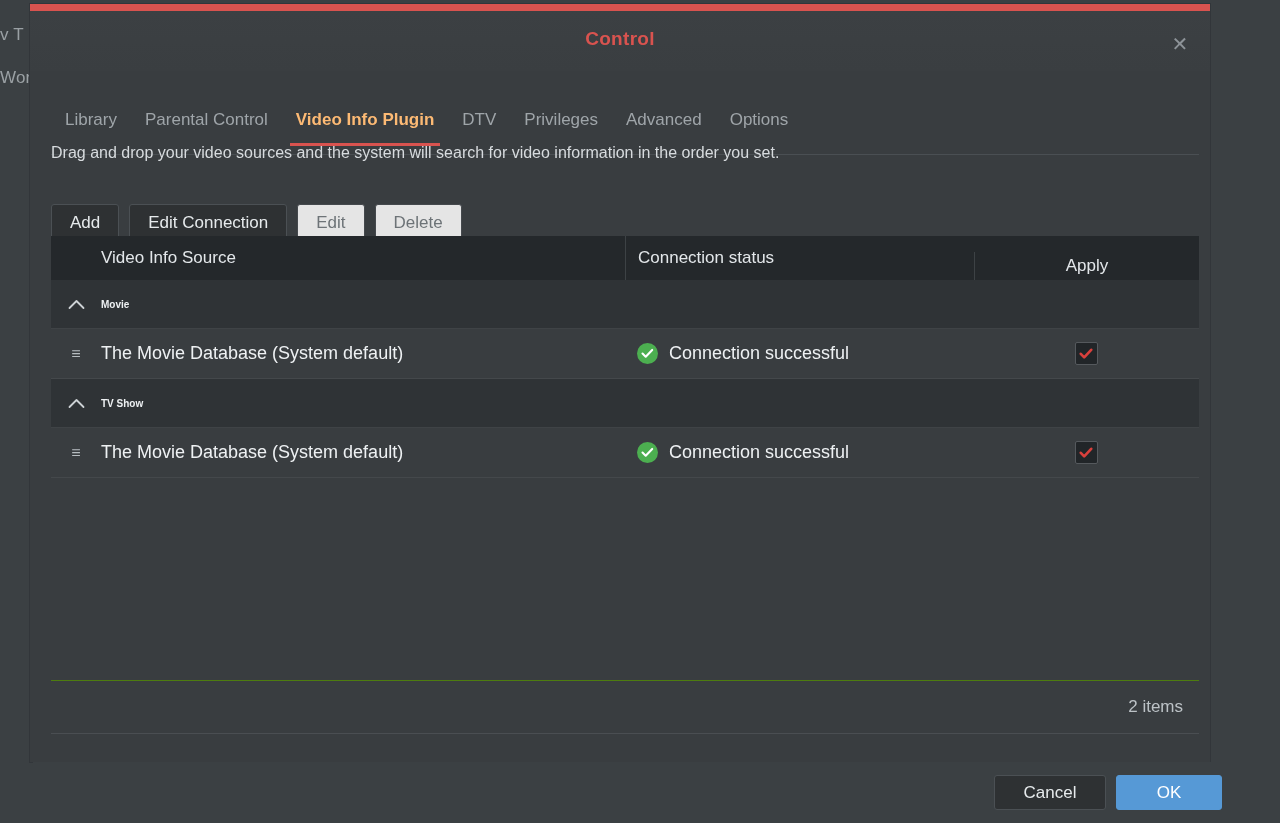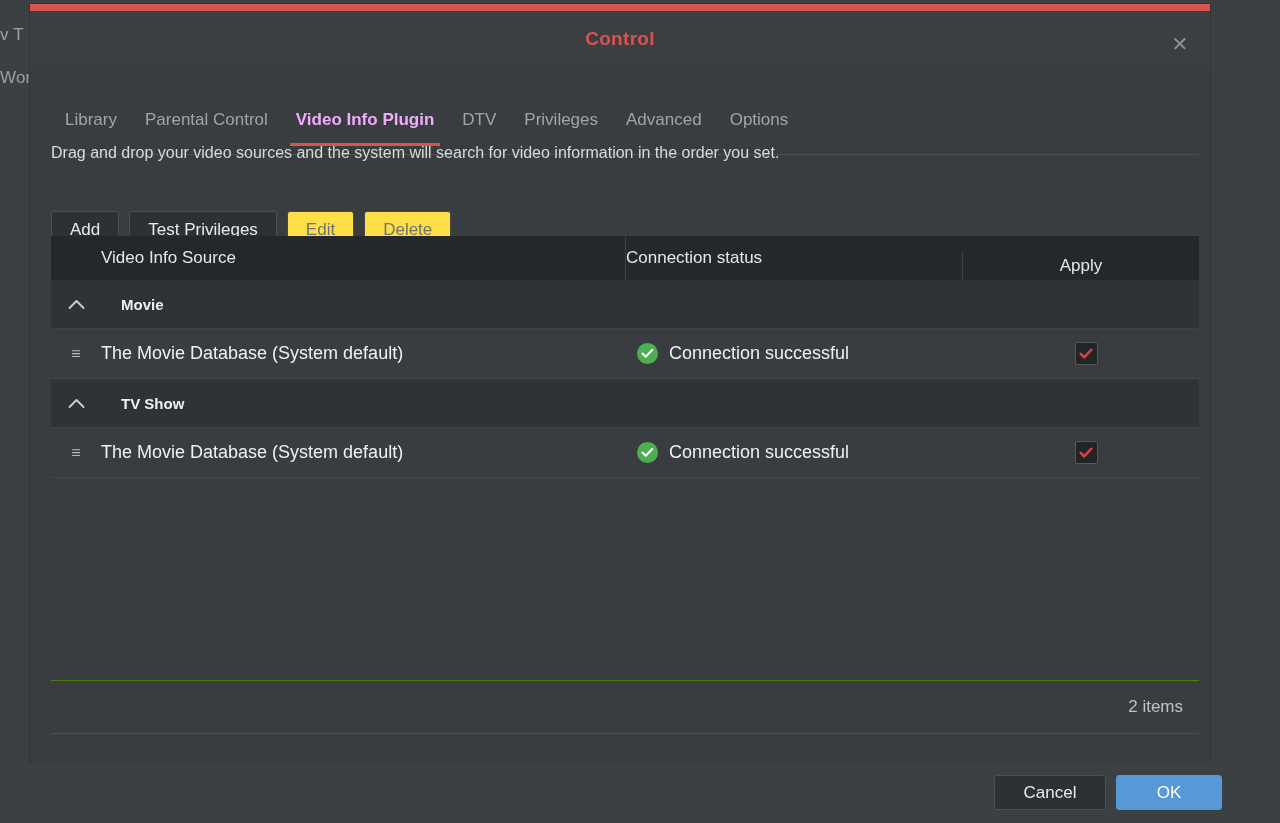--- a/index.html
+++ b/index.html
@@ -122,21 +122,21 @@
   }
   .tab {
     position: relative;
     padding: 4px 14px 16px 14px;
     font-size: 17px;
     color: #9fa5a9;
     cursor: pointer;
     white-space: nowrap;
   }
   .tab.active {
-    color: #f0abfc;
+    color: #fdba74;
     font-weight: bold;
   }
   .tab.active::after {
     content: "";
     position: absolute;
     left: 8px;
     right: 8px;
     bottom: 0;
     height: 3px;
     background: #d9534f;
@@ -167,26 +167,25 @@
     background: #2e3133;
     border: 1px solid #4b5054;
     border-radius: 3px;
     color: #e6eaec;
     font-size: 17px;
     font-family: "Liberation Sans", sans-serif;
     cursor: pointer;
     display: flex;
     align-items: center;
     justify-content: center;
-    margin-top: 7px;
   }
   .btn.disabled {
     color: #6d7377;
     border-color: #45494d;
-    background: #fde047;
+    background: #e5e5e5;
     cursor: default;
   }
 
   
   .table {
     position: absolute;
     left: 21px;
     top: 232px;
     width: 1148px;
   }
@@ -200,20 +199,21 @@
     display: flex;
     align-items: center;
     font-size: 17px;
     color: #e3e7ea;
   }
   .th-gutter { width: 50px; }
   .th-source { flex: 0 0 524px; }
   .th-status {
     flex: 0 0 336px;
     border-left: 1px solid #3d4245;
+    padding-left: 12px;
   }
   .th-apply {
     flex: 1;
     border-left: 1px solid #3d4245;
     justify-content: center;
     margin-top: 16px;
   }
 
   .group-row {
     display: flex;
@@ -224,24 +224,23 @@
     cursor: pointer;
   }
   .group-chevron {
     width: 50px;
     display: flex;
     align-items: center;
     justify-content: center;
     color: #cdd2d5;
   }
   .group-label {
-    font-size: 15px;
+    font-size: 10px;
     font-weight: bold;
     color: #eef1f3;
-    margin-left: 20px;
   }
 
   .data-row {
     display: flex;
     align-items: center;
     height: 49px;
     background: #393d40;
     border-bottom: 1px solid #44484b;
   }
   .drag-handle {
@@ -378,21 +377,21 @@
       <div class="tab"><span>DTV</span></div>
       <div class="tab"><span>Privileges</span></div>
       <div class="tab"><span>Advanced</span></div>
       <div class="tab"><span>Options</span></div>
     </div>
 
     <div class="description">Drag and drop your video sources and the system will search for video information in the order you set.</div>
 
     <div class="action-bar">
       <button class="btn">Add</button>
-      <button class="btn">Test Privileges</button>
+      <button class="btn">Edit Connection</button>
       <button class="btn disabled">Edit</button>
       <button class="btn disabled">Delete</button>
     </div>
 
     <div class="table">
 
       <div class="thead">
         <div class="th th-gutter"></div>
         <div class="th th-source">Video Info Source</div>
         <div class="th th-status">Connection status</div>

